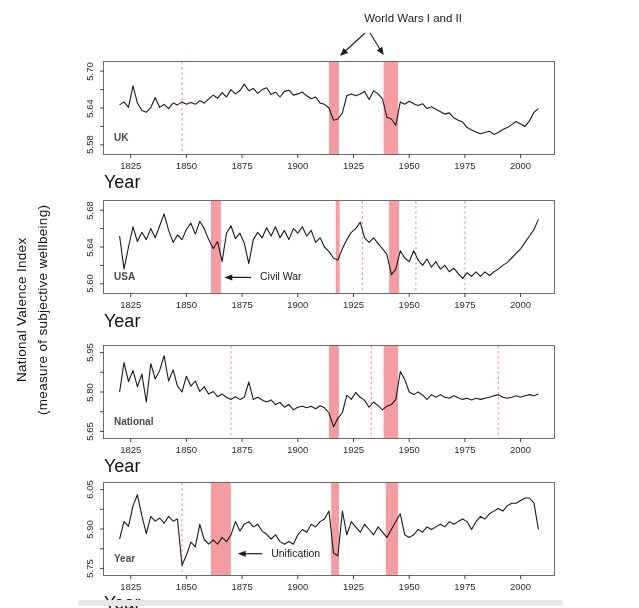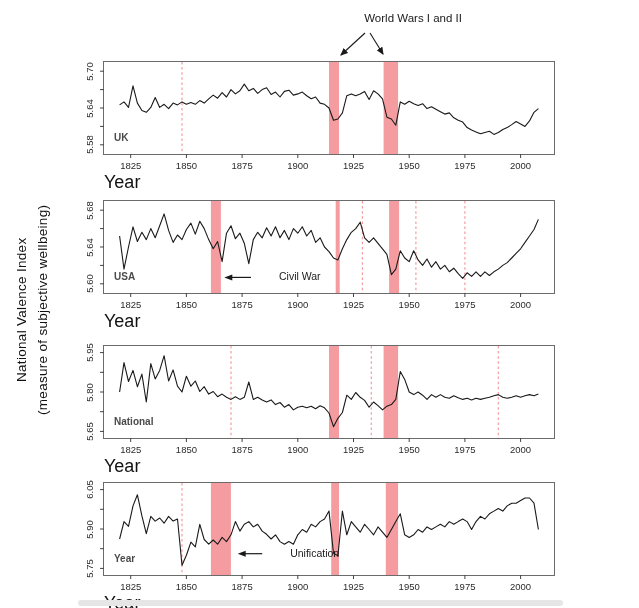--- a/index.html
+++ b/index.html
@@ -14,21 +14,21 @@
   .panel{position:absolute;left:103px;width:450px;height:92px;
          border:1px solid #6b6b6b;background:#fff;}
   .p0{top:61px}.p1{top:200px}.p2{top:345px}.p3{top:482px}
   .panel svg.plot{position:absolute;left:0;top:0;overflow:visible;display:block;}
   .country{position:absolute;left:10px;bottom:11px;font-size:10px;color:#4a4a4a;font-weight:bold;}
   .yearlab{position:absolute;left:0;width:450px;top:110px;
            font-size:18px;color:#111;}
   .xtick{position:absolute;width:34px;text-align:center;font-size:9.5px;color:#2b2b2b;top:98px;}
   .ytick{position:absolute;width:28px;height:11px;text-align:center;font-size:9.5px;color:#2b2b2b;
          transform:rotate(-90deg);}
-  .annot{position:absolute;font-size:10.5px;color:#1a1a1a;white-space:nowrap;margin-left:19px;}
+  .annot{position:absolute;font-size:10.5px;color:#1a1a1a;white-space:nowrap;}
   .bottom-bar{position:absolute;left:78px;top:600px;width:485px;height:6px;
               background:#e6e6e6;border-radius:3px;}
 </style>
 </head>
 <body>
 
 <div class="figure">
 
   <div class="ylabel"><span>National Valence Index</span><br>
     <span>(measure of subjective wellbeing)</span>

